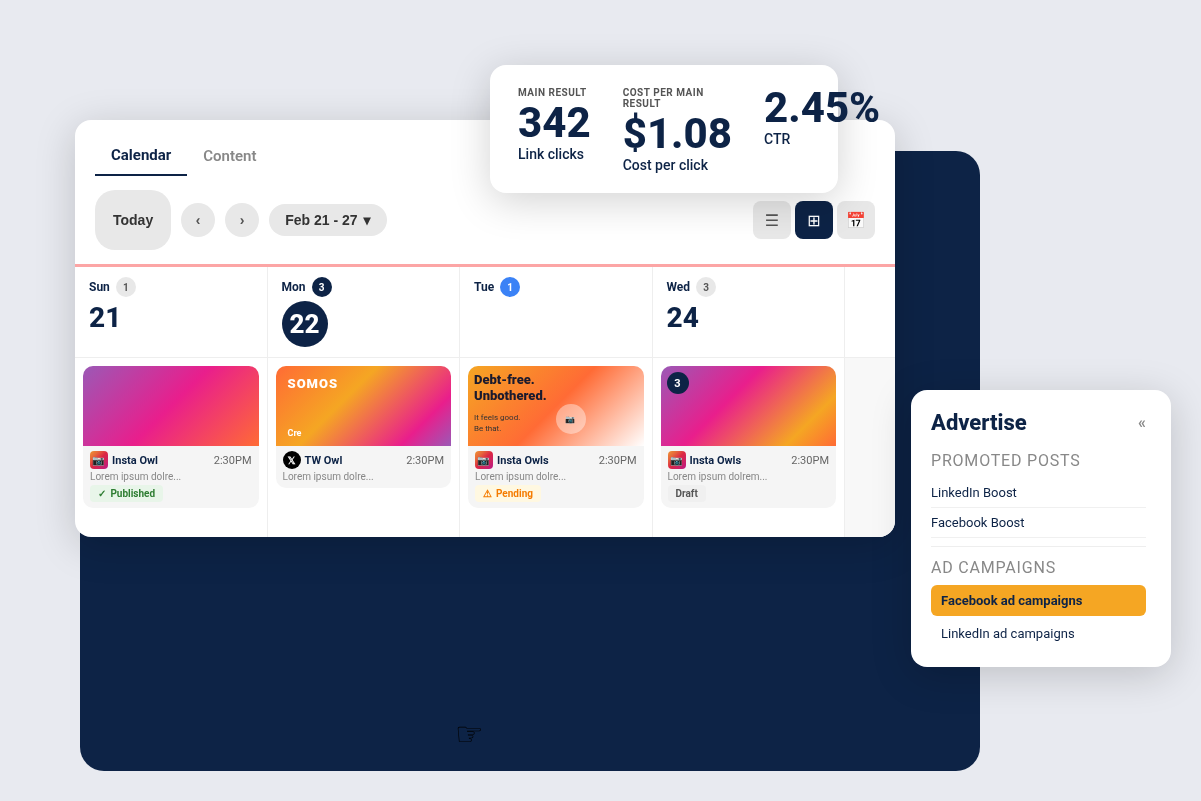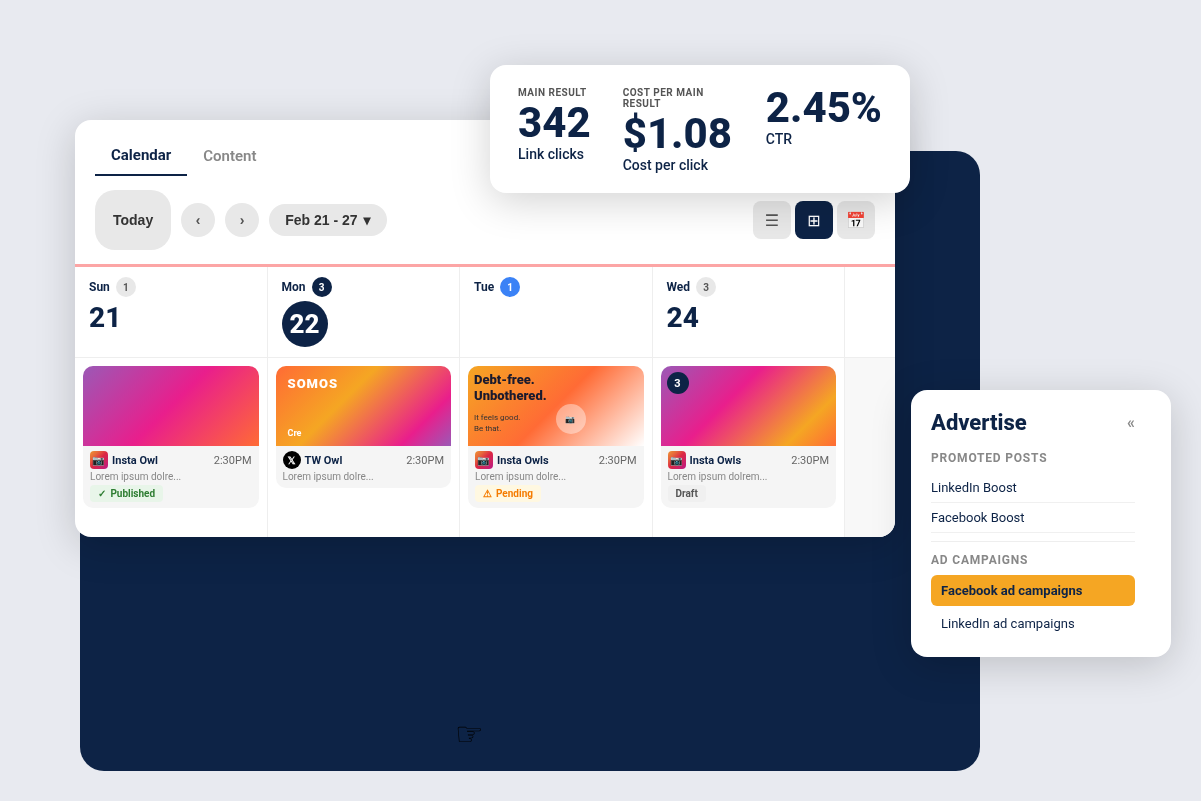--- a/index.html
+++ b/index.html
@@ -40,21 +40,21 @@
       box-shadow: 0 8px 40px rgba(0,0,0,0.18);
       overflow: hidden;
       z-index: 10;
     }
 
     
     .stats-card {
       position: absolute;
       top: 65px;
       left: 490px;
-      width: 420px;
+      width: 348px;
       background: #fff;
       border-radius: 16px;
       box-shadow: 0 8px 40px rgba(0,0,0,0.18);
       padding: 22px 28px 20px 28px;
       z-index: 20;
     }
 
     .stats-card .stats-row {
       display: flex;
       align-items: flex-start;
@@ -91,21 +91,21 @@
 
     
     .advertise-panel {
       position: absolute;
       top: 390px;
       right: 30px;
       width: 260px;
       background: #fff;
       border-radius: 16px;
       box-shadow: 0 8px 40px rgba(0,0,0,0.18);
-      padding: 20px 36px 16px 20px;
+      padding: 20px 25px 16px 20px;
       z-index: 20;
     }
 
     .advertise-header {
       display: flex;
       justify-content: space-between;
       align-items: center;
       margin-bottom: 16px;
     }
     .advertise-title {
@@ -114,22 +114,22 @@
       color: #0d2346;
     }
     .advertise-collapse {
       font-size: 16px;
       color: #888;
       cursor: pointer;
       font-weight: 600;
     }
 
     .section-label {
-      font-size: 12px;
-      font-weight: 700;
+      font-size: 16px;
+      font-weight: 400;
       color: #888;
       text-transform: uppercase;
       letter-spacing: 0.8px;
       margin-bottom: 8px;
       margin-top: 11px;
     }
 
     .advertise-item {
       font-size: 13px;
       color: #0d2346;

